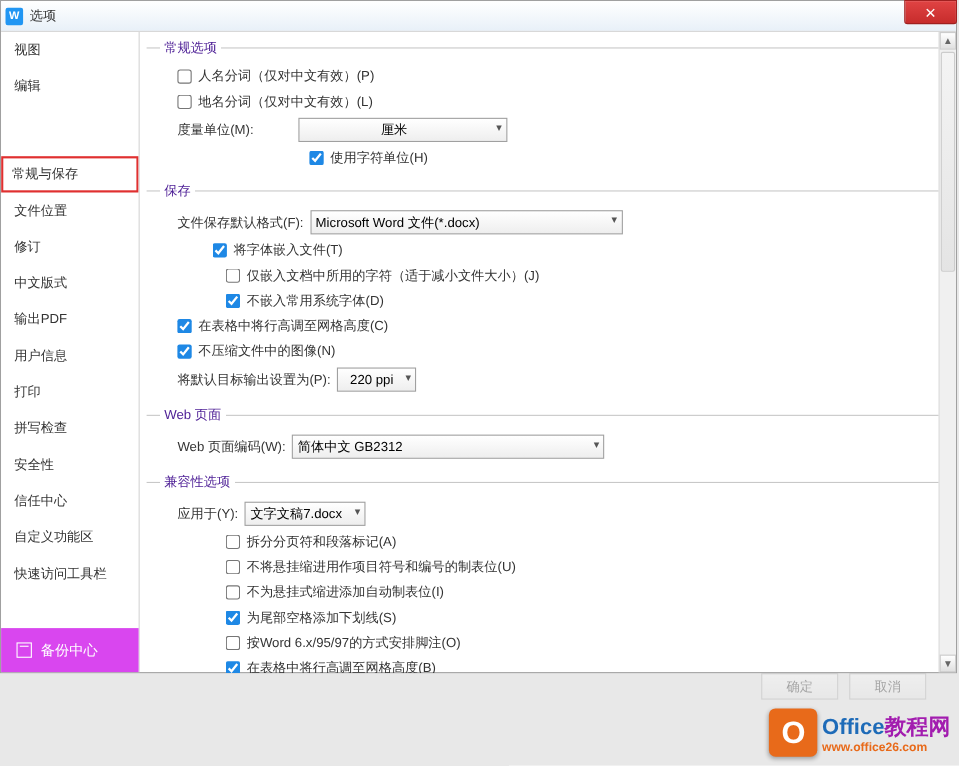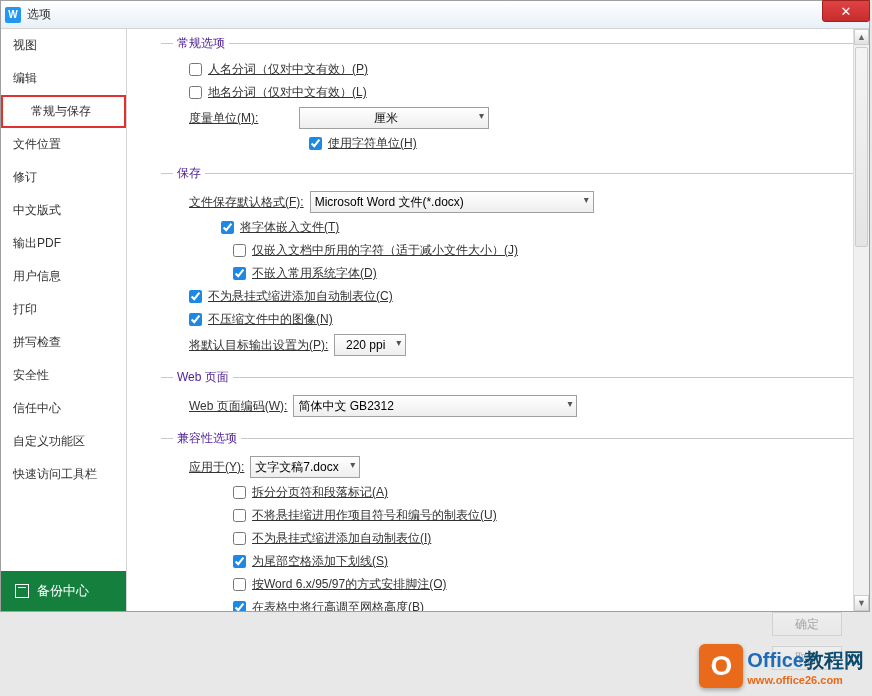--- a/index.html
+++ b/index.html
@@ -5,57 +5,57 @@
 * { box-sizing: border-box; margin: 0; padding: 0; }
 body { font-family: "Microsoft YaHei", "SimSun", sans-serif; font-size: 12px; background: #e8e8e8; width: 872px; height: 696px; overflow: hidden; position: relative; }
 
 .window { width: 870px; height: 612px; background: #fff; border: 1px solid #a0a0a0; position: relative; }
 
 .titlebar { height: 28px; background: linear-gradient(#fff,#e8f0f8); display: flex; align-items: center; padding: 0 4px; border-bottom: 1px solid #d4d4d4; position: relative; }
 .titlebar .app-icon { width: 16px; height: 16px; background:#2196f3; border-radius:2px; display:inline-flex; align-items:center; justify-content:center; color:#fff; font-size:10px; font-weight:bold; margin-right:6px;}
 .titlebar .title { color:#333; }
 .close-btn { position:absolute; right:-1px; top:-1px; width:48px; height:22px; background:linear-gradient(#e04343,#c72c2c); border:1px solid #a02020; border-radius:0 0 3px 3px; color:#fff; display:flex; align-items:center; justify-content:center; font-size:13px; cursor:pointer; }
 
-.body-area { display:flex; height: calc(100% - 28px); gap: 28px; }
+.body-area { display:flex; height: calc(100% - 28px); }
 
 .sidebar { width:126px; border-right:1px solid #d4d4d4; background:#fff; display:flex; flex-direction:column; }
 .sidebar-items { flex:1; overflow:auto; }
 .sidebar-item { padding:8px 12px; color:#333; cursor:pointer; }
-.sidebar-item.selected { border:2px solid #e03030; padding:6px 28px; }
-.backup-btn { height:40px; background:#15803d; color:#fff; display:flex; align-items:center; padding:0 14px; gap:8px; cursor:pointer; font-size:13px;}
+.sidebar-item.selected { border:2px solid #e03030; padding:6px 8px;margin-top:47px; }
+.backup-btn { height:40px; background:#d946ef; color:#fff; display:flex; align-items:center; padding:0 14px; gap:8px; cursor:pointer; font-size:13px;}
 .backup-btn .ico { width:14px; height:14px; border:1px solid #fff; display:inline-block; position:relative;}
 .backup-btn .ico:before { content:""; position:absolute; left:2px; right:2px; top:2px; height:1px; background:#fff;}
 
 .content { flex:1; padding:6px 10px 6px 6px; overflow:auto; color:#333; position:relative;}
 fieldset { border:1px solid #c8c8c8; border-left:none; border-right:none; border-bottom:none; margin:0 0 4px 0; padding:6px 0 6px 12px; position:relative;}
 fieldset legend { padding:0 4px; color:#4c1d95; font-size:12px;}
 .row { display:flex; align-items:center; padding:3px 0; gap:6px; }
 .indent1 { padding-left:16px; }
 .indent2 { padding-left:48px; }
 .indent3 { padding-left:60px; }
 input[type=checkbox] { width:13px; height:13px; accent-color:#1e88e5; }
-label { cursor:default;text-decoration:underline; }
+label { cursor:default; }
 select { border:1px solid #a0a0a0; background:linear-gradient(#fff,#eee); height:22px; font-size:12px; padding:1px 20px 1px 4px; appearance:none; position:relative;}
 .select-wrap { position:relative; display:inline-block;}
 .select-wrap:after { content:"▾"; position:absolute; right:5px; top:3px; font-size:10px; color:#555; pointer-events:none;}
 .sel-wide { width:190px;text-align:center; }
 .sel-xwide { width:284px; }
 .sel-med { width:72px;text-align:right; }
 .sel-doc { width:110px; }
 
 .vscroll { position:absolute; right:0; top:0; bottom:0; width:16px; background:#f0f0f0; border-left:1px solid #ddd;}
 .vscroll .arrow { height:16px; background:linear-gradient(#fff,#e0e0e0); border:1px solid #ccc; display:flex; align-items:center; justify-content:center; font-size:9px; color:#666; cursor:pointer;}
 .vscroll .thumb { position:absolute; left:1px; right:1px; top:18px; height:200px; background:linear-gradient(#f4f4f4,#e4e4e4); border:1px solid #ccc; border-radius:2px; cursor:pointer;}
 
 .watermark { position:absolute; right:8px; bottom:8px; display:flex; align-items:center; gap:4px; font-weight:bold;}
 .watermark .ologo { width:44px; height:44px; background:#e86a1a; border-radius:6px; display:flex; align-items:center; justify-content:center; color:#fff; font-size:28px; font-family:Arial; font-weight:bold; box-shadow:0 2px 4px rgba(0,0,0,.3);}
 .watermark .txt1 { color:#1e6bb8; font-size:20px; font-family:Arial;}
 .watermark .txt2 { color:#e86a1a; font-size:11px; }
 
-.bottom-buttons { position:absolute; right:30px; bottom:26px; display:flex; gap:10px; opacity:0.3;flex-direction:column;}
+.bottom-buttons { position:absolute; right:30px; bottom:60px; display:flex; gap:10px; opacity:0.3;}
 .bottom-buttons button { width:70px; height:24px; border:1px solid #a0a0a0; background:linear-gradient(#fff,#e8e8e8); cursor:pointer; font-size:12px;}
 </style>
 </head>
 <body>
 
 <div class="window">
   <div class="titlebar">
     <span class="app-icon">W</span>
     <span class="title">选项</span>
     <div class="close-btn">
@@ -122,21 +122,21 @@
         <div class="row indent3">
           <input type="checkbox" style="">
           <label>仅嵌入文档中所用的字符（适于减小文件大小）(J)</label>
         </div>
         <div class="row indent3">
           <input type="checkbox" checked="" style="">
           <label>不嵌入常用系统字体(D)</label>
         </div>
         <div class="row indent1">
           <input type="checkbox" checked="" style="">
-          <label>不为悬挂式缩进添加自动制表位(C)</label>
+          <label>在表格中将行高调至网格高度(C)</label>
         </div>
         <div class="row indent1">
           <input type="checkbox" checked="" style="">
           <label>不压缩文件中的图像(N)</label>
         </div>
         <div class="row indent1">
           <label>将默认目标输出设置为(P):</label>
           <span class="select-wrap"><select class="sel-med"><option>220 ppi</option></select></span>
         </div>
       </fieldset>
@@ -193,16 +193,16 @@
 </div>
 
 <div class="bottom-buttons">
   <button>确定</button>
   <button>取消</button>
 </div>
 
 <div class="watermark">
   <div class="ologo">O</div>
   <div>
-    <div><span class="txt1">Office</span><span class="txt1" style="color:#0c4a6e">教程网</span></div>
+    <div><span class="txt1">Office</span><span class="txt1" style="color:#a21caf">教程网</span></div>
     <div class="txt2">www.office26.com</div>
   </div>
 </div>
 
 </body></html>

